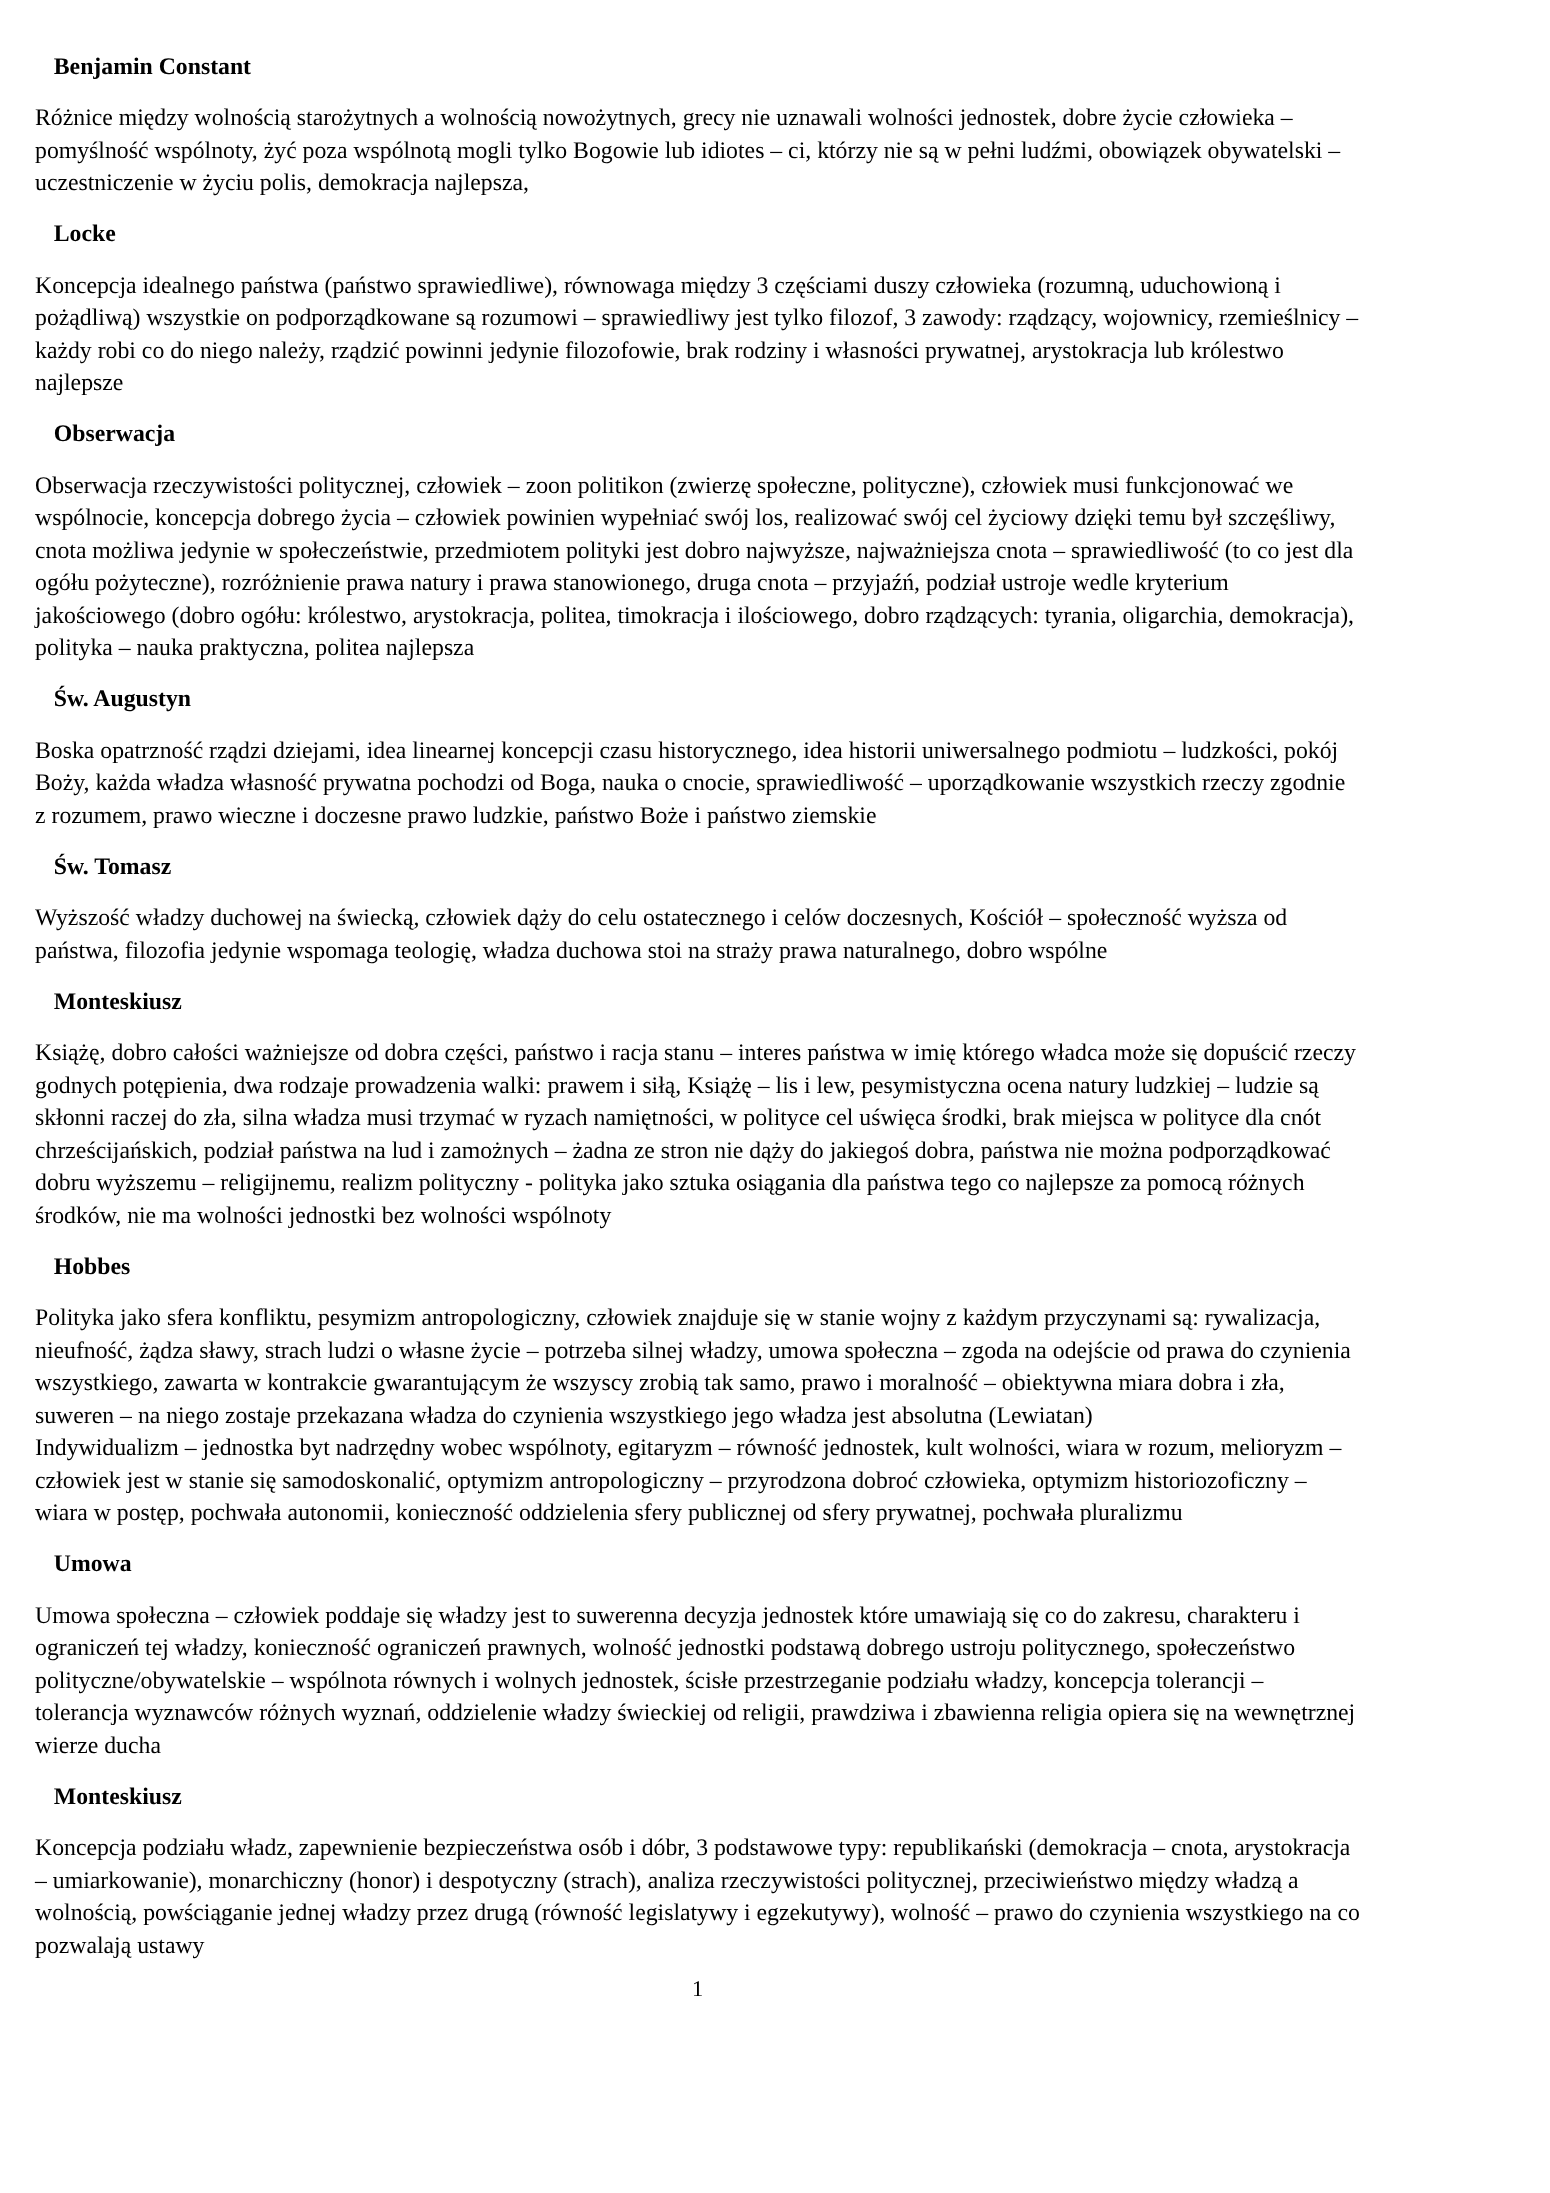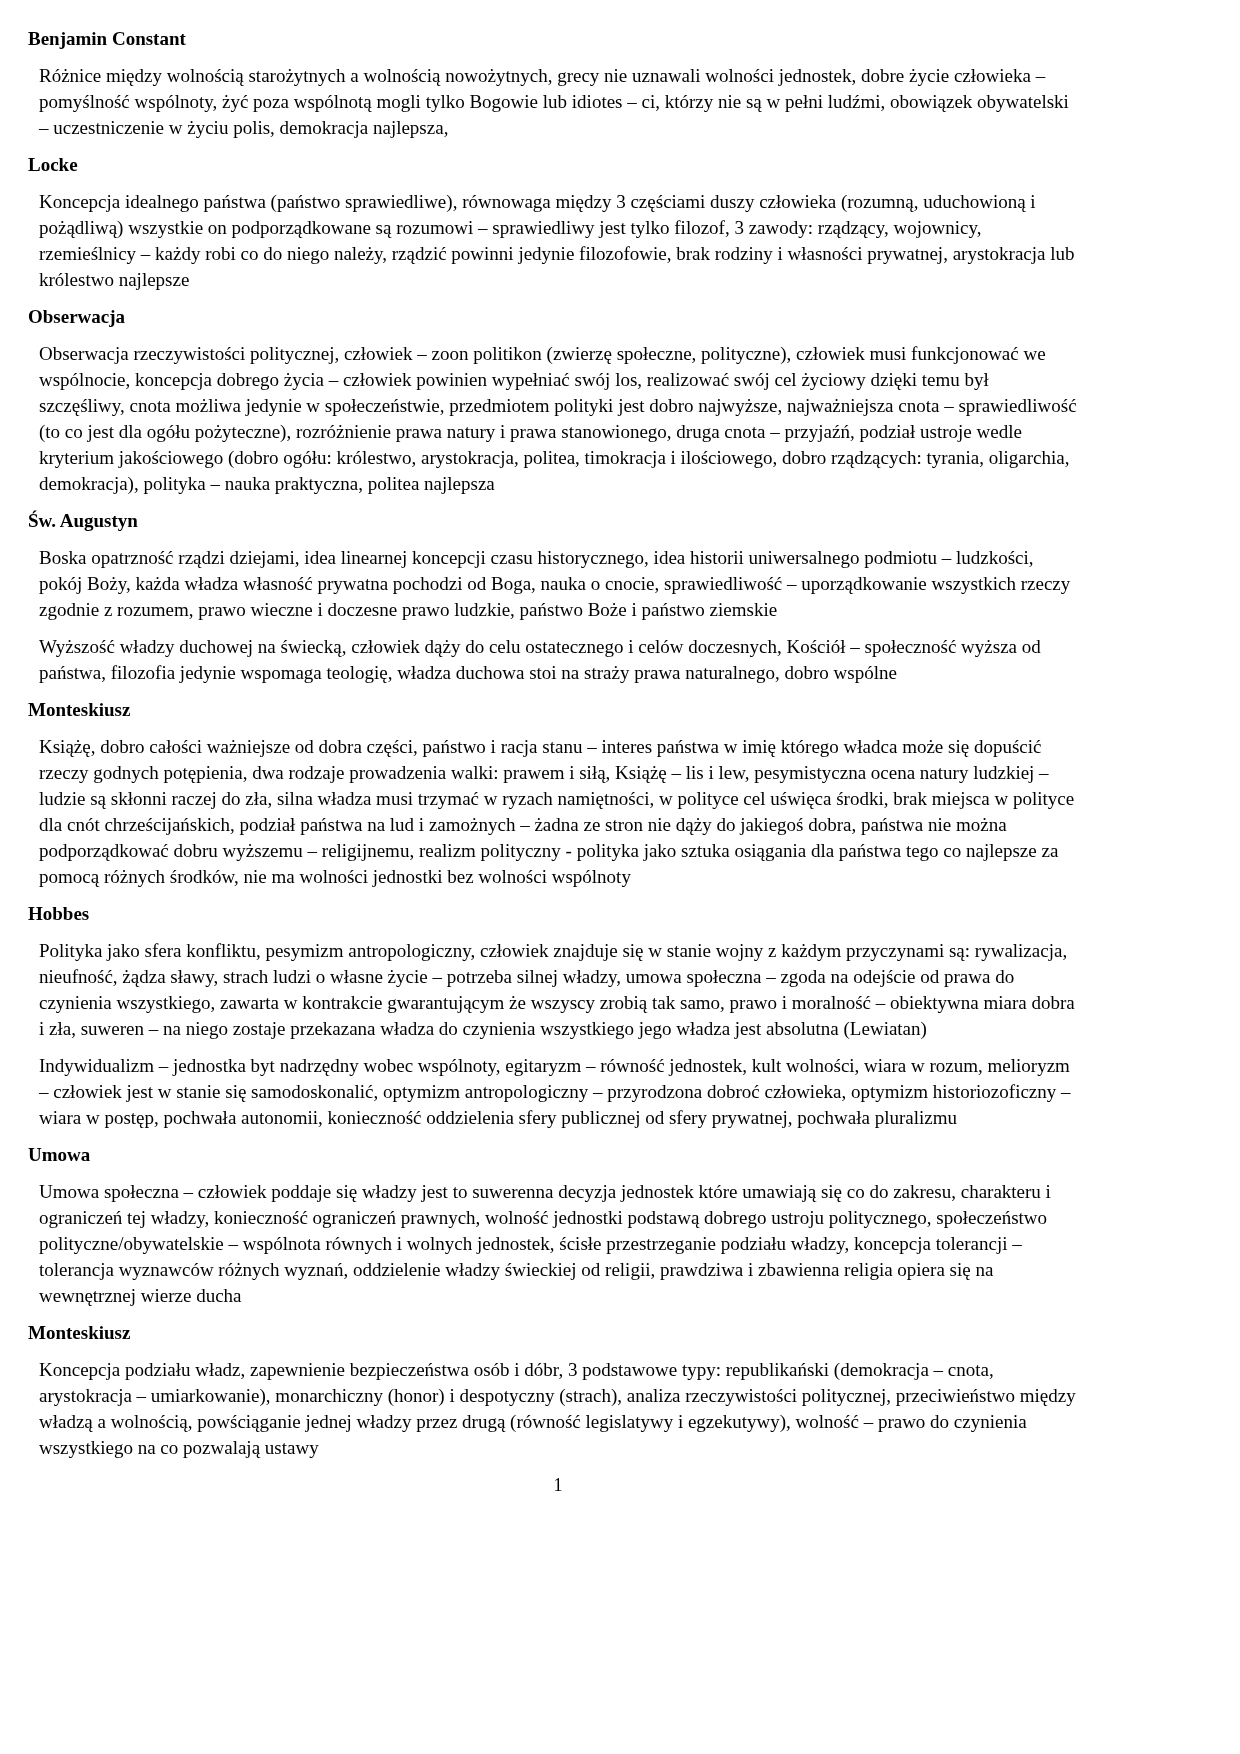--- a/index.html
+++ b/index.html
@@ -15,27 +15,27 @@
   }
   .page {
     box-sizing: border-box;
     width: 1240px;
     height: 1754px;
     background: #ffffff;
     padding: 26px 152px 0 28px;
     overflow: hidden;
   }
   .doc-section h2 {
-    margin: 0;
+    margin: 15px;
     font-size: 19px;
     line-height: 26px;
     font-weight: bold;
   }
   .doc-section p {
-    margin: 11px;
+    margin: 0;
     font-size: 19px;
     line-height: 26px;
     text-align: left;
   }
   .page-number {
     margin-top: 8px;
     text-align: center;
     font-size: 18px;
     line-height: 26px;
   }
@@ -59,20 +59,21 @@
     <h2>Obserwacja</h2>
     <p>Obserwacja rzeczywistości politycznej, człowiek – zoon politikon (zwierzę społeczne, polityczne), człowiek musi funkcjonować we wspólnocie, koncepcja dobrego życia – człowiek powinien wypełniać swój los, realizować swój cel życiowy dzięki temu był szczęśliwy, cnota możliwa jedynie w społeczeństwie, przedmiotem polityki jest dobro najwyższe, najważniejsza cnota – sprawiedliwość (to co jest dla ogółu pożyteczne), rozróżnienie prawa natury i prawa stanowionego, druga cnota – przyjaźń, podział ustroje wedle kryterium jakościowego (dobro ogółu: królestwo, arystokracja, politea, timokracja i ilościowego, dobro rządzących: tyrania, oligarchia, demokracja), polityka – nauka praktyczna, politea najlepsza</p>
   </section>
 
   <section class="doc-section">
     <h2>Św. Augustyn</h2>
     <p>Boska opatrzność rządzi dziejami, idea linearnej koncepcji czasu historycznego, idea historii uniwersalnego podmiotu – ludzkości, pokój Boży, każda władza własność prywatna pochodzi od Boga, nauka o cnocie, sprawiedliwość – uporządkowanie wszystkich rzeczy zgodnie z rozumem, prawo wieczne i doczesne prawo ludzkie, państwo Boże i państwo ziemskie</p>
   </section>
 
   <section class="doc-section">
+    <h2>Św. Tomasz</h2>
     <p>Wyższość władzy duchowej na świecką, człowiek dąży do celu ostatecznego i celów doczesnych, Kościół – społeczność wyższa od państwa, filozofia jedynie wspomaga teologię, władza duchowa stoi na straży prawa naturalnego, dobro wspólne</p>
   </section>
 
   <section class="doc-section">
     <h2>Monteskiusz</h2>
     <p>Książę, dobro całości ważniejsze od dobra części, państwo i racja stanu – interes państwa w imię którego władca może się dopuścić rzeczy godnych potępienia, dwa rodzaje prowadzenia walki: prawem i siłą, Książę – lis i lew, pesymistyczna ocena natury ludzkiej – ludzie są skłonni raczej do zła, silna władza musi trzymać w ryzach namiętności, w polityce cel uświęca środki, brak miejsca w polityce dla cnót chrześcijańskich, podział państwa na lud i zamożnych – żadna ze stron nie dąży do jakiegoś dobra, państwa nie można podporządkować dobru wyższemu – religijnemu, realizm polityczny - polityka jako sztuka osiągania dla państwa tego co najlepsze za pomocą różnych środków, nie ma wolności jednostki bez wolności wspólnoty</p>
   </section>
 
   <section class="doc-section">
     <h2>Hobbes</h2>

